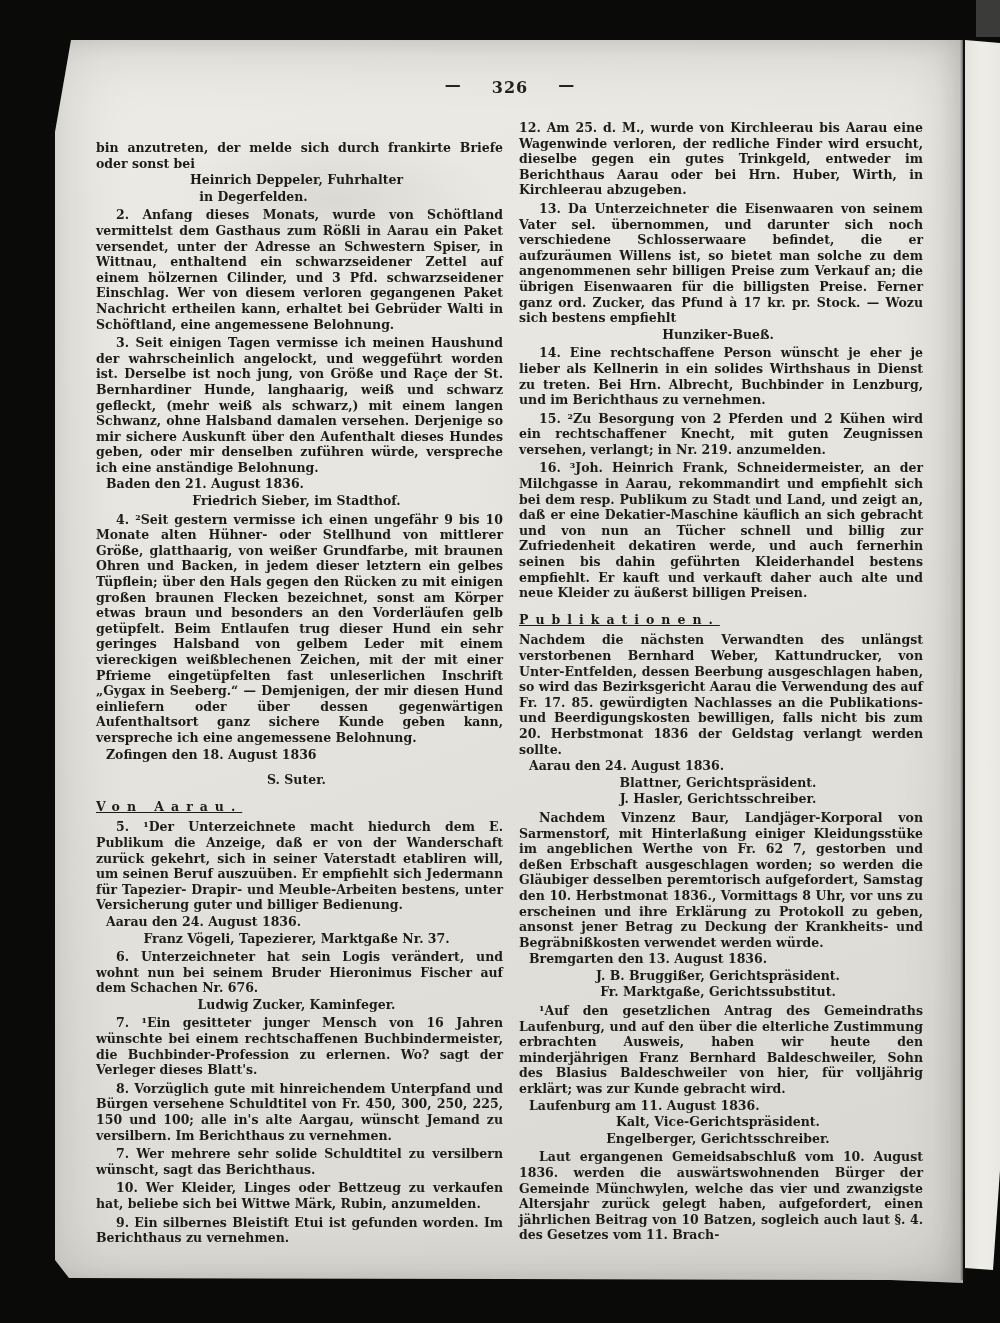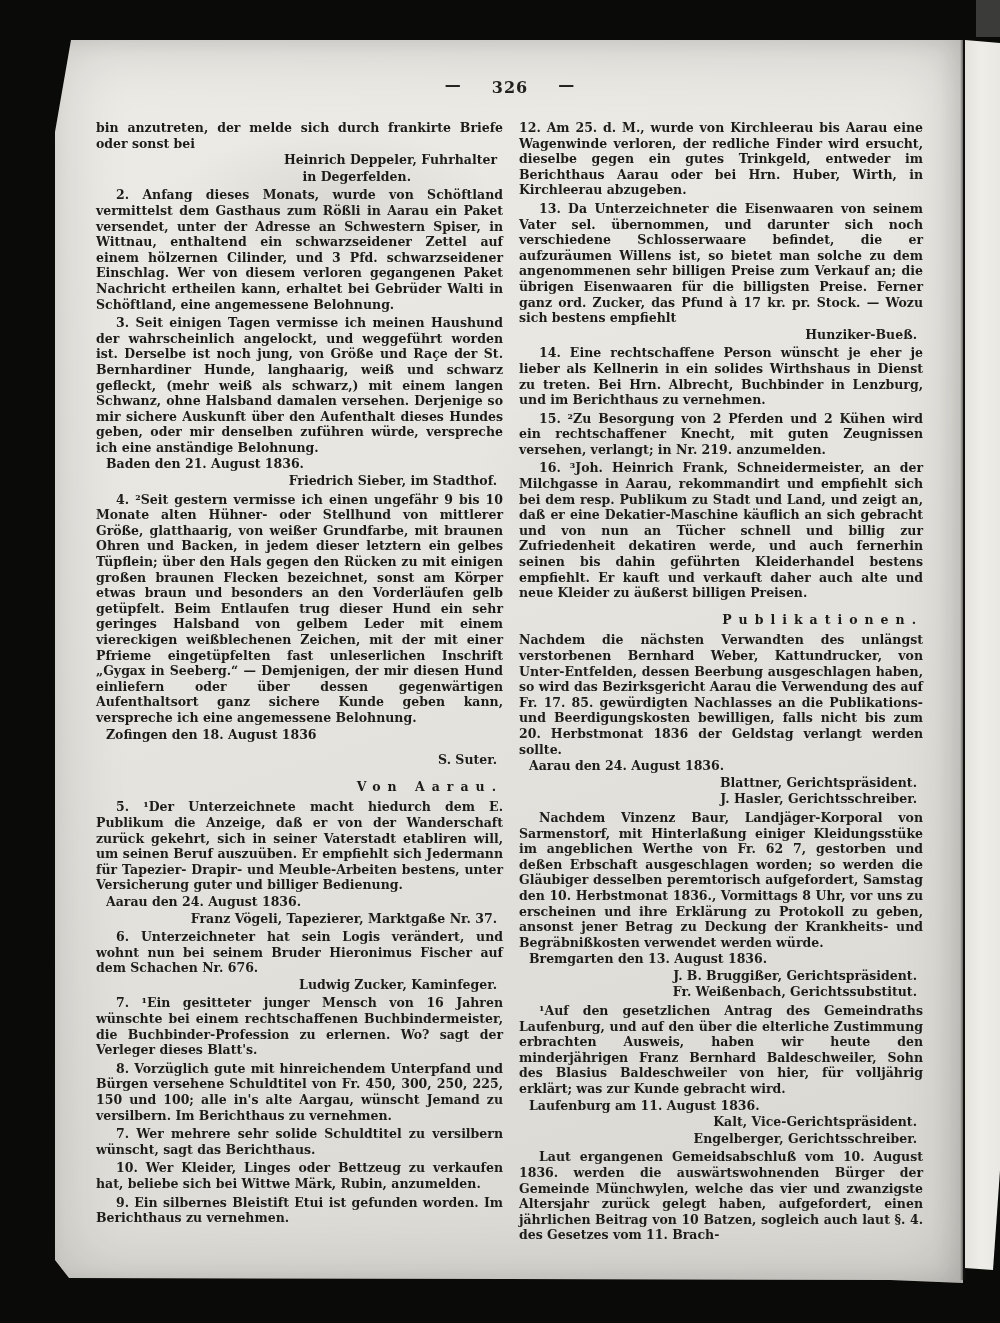--- a/index.html
+++ b/index.html
@@ -42,31 +42,31 @@
     position:absolute; left:40px; top:38px; width:830px;
     text-align:center; color:#22211f;
     font-size:16px; font-weight:700; letter-spacing:1px;
   }
   .header-row .dash { margin:0 30px; position:relative; top:-2px; }
 
   .col { position:absolute; top:80px; color:#1d1c1a;
     font-size:12.5px; line-height:15.6px; font-weight:700;
     text-rendering:optimizeLegibility;
   }
-  .col-left  { left:41px;  width:407px; }
+  .col-left  { left:41px;  width:407px;margin-top:20px; }
   .col-right { left:464px; width:404px; }
 
   .blk { margin:0; }
   .para { text-align:justify; text-indent:20px; margin-top:3px; }
   .para.noindent { text-indent:0; margin-top:0; }
   .dateline { text-indent:10px; margin-top:1px; }
-  .signature { text-align:right; padding-right:6px; margin-top:1px; }
+  .signature { text-align:center; padding-right:6px; margin-top:1px; }
   .signature.inset   { padding-right:92px; }
   .signature.gap     { margin-top:10px; }
-  .heading { text-align:right; letter-spacing:7px; margin-top:11px; margin-bottom:5px; }
+  .heading { text-align:left; letter-spacing:7px; margin-top:11px; margin-bottom:5px;text-decoration:underline; }
 </style>
 </head>
 <body>
 
 <div id="scan">
 
   <div class="leaf-main">
     <div class="mottle1"></div>
     <div class="mottle2"></div>
 
@@ -106,21 +106,21 @@
         <p class="blk para">15. ²Zu Besorgung von 2 Pferden und 2 Kühen wird ein rechtschaffener Knecht, mit guten Zeugnissen versehen, verlangt; in Nr. 219. anzumelden.</p>
         <p class="blk para">16. ³Joh. Heinrich Frank, Schneidermeister, an der Milchgasse in Aarau, rekommandirt und empfiehlt sich bei dem resp. Publikum zu Stadt und Land, und zeigt an, daß er eine Dekatier-Maschine käuflich an sich gebracht und von nun an Tücher schnell und billig zur Zufriedenheit dekatiren werde, und auch fernerhin seinen bis dahin geführten Kleiderhandel bestens empfiehlt. Er kauft und verkauft daher auch alte und neue Kleider zu äußerst billigen Preisen.</p>
         <p class="blk heading">Publikationen.</p>
         <p class="blk para noindent">Nachdem die nächsten Verwandten des unlängst verstorbenen Bernhard Weber, Kattundrucker, von Unter-Entfelden, dessen Beerbung ausgeschlagen haben, so wird das Bezirksgericht Aarau die Verwendung des auf Fr. 17. 85. gewürdigten Nachlasses an die Publikations- und Beerdigungskosten bewilligen, falls nicht bis zum 20. Herbstmonat 1836 der Geldstag verlangt werden sollte.</p>
         <p class="blk dateline">Aarau den 24. August 1836.</p>
         <p class="blk signature">Blattner, Gerichtspräsident.</p>
         <p class="blk signature">J. Hasler, Gerichtsschreiber.</p>
         <p class="blk para">Nachdem Vinzenz Baur, Landjäger-Korporal von Sarmenstorf, mit Hinterlaßung einiger Kleidungsstüke im angeblichen Werthe von Fr. 62 7, gestorben und deßen Erbschaft ausgeschlagen worden; so werden die Gläubiger desselben peremtorisch aufgefordert, Samstag den 10. Herbstmonat 1836., Vormittags 8 Uhr, vor uns zu erscheinen und ihre Erklärung zu Protokoll zu geben, ansonst jener Betrag zu Deckung der Krankheits- und Begräbnißkosten verwendet werden würde.</p>
         <p class="blk dateline">Bremgarten den 13. August 1836.</p>
         <p class="blk signature">J. B. Bruggißer, Gerichtspräsident.</p>
-        <p class="blk signature">Fr. Weißenbach, Gerichtssubstitut.</p>
+        <p class="blk signature">Fr. Marktgaße, Gerichtssubstitut.</p>
         <p class="blk para">¹Auf den gesetzlichen Antrag des Gemeindraths Laufenburg, und auf den über die elterliche Zustimmung erbrachten Ausweis, haben wir heute den minderjährigen Franz Bernhard Baldeschweiler, Sohn des Blasius Baldeschweiler von hier, für volljährig erklärt; was zur Kunde gebracht wird.</p>
         <p class="blk dateline">Laufenburg am 11. August 1836.</p>
         <p class="blk signature">Kalt, Vice-Gerichtspräsident.</p>
         <p class="blk signature">Engelberger, Gerichtsschreiber.</p>
         <p class="blk para">Laut ergangenen Gemeidsabschluß vom 10. August 1836. werden die auswärtswohnenden Bürger der Gemeinde Münchwylen, welche das vier und zwanzigste Altersjahr zurück gelegt haben, aufgefordert, einen jährlichen Beitrag von 10 Batzen, sogleich auch laut §. 4. des Gesetzes vom 11. Brach-</p>
       </div>
   </div>
 
   <div class="fold"></div>
   <div class="leaf-sliver"></div>

